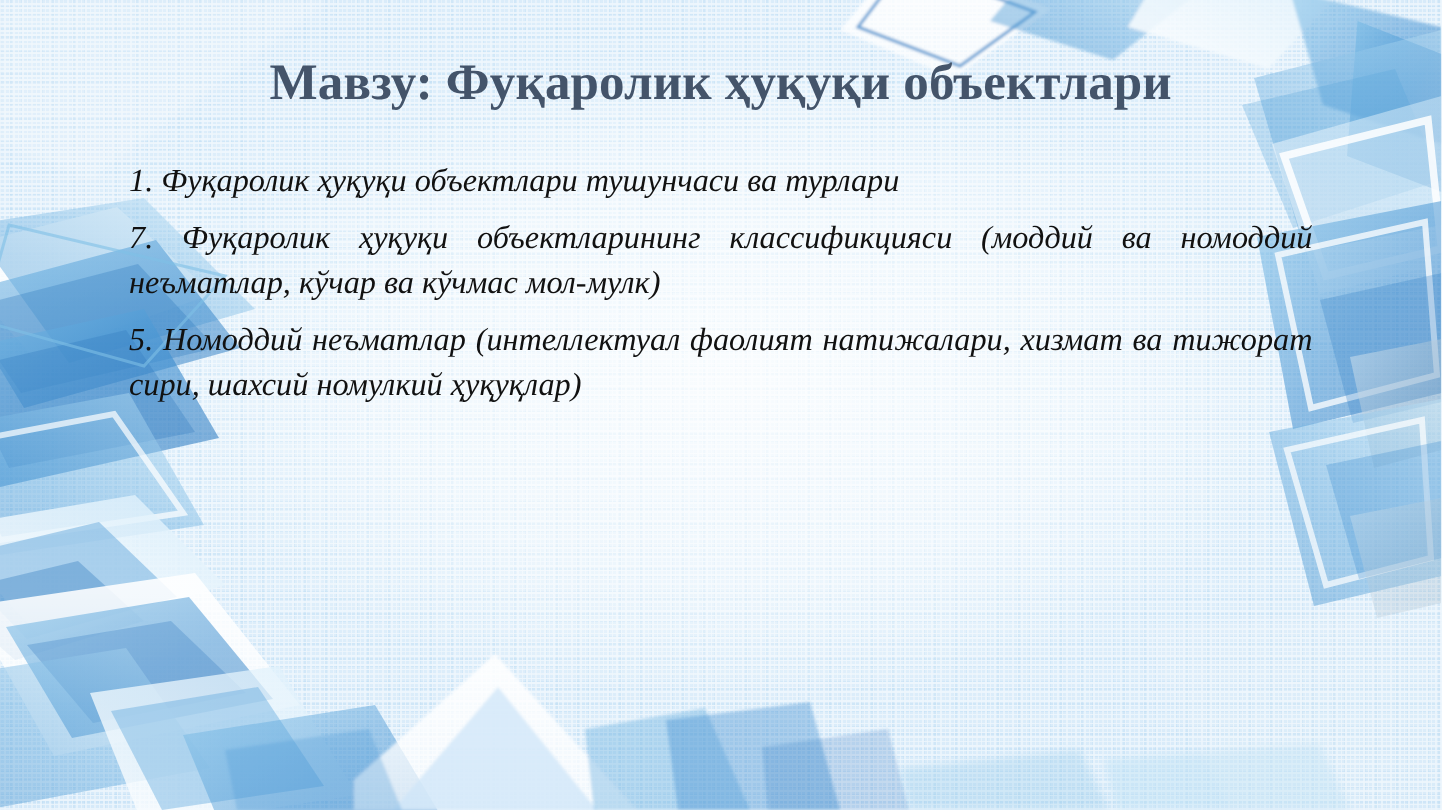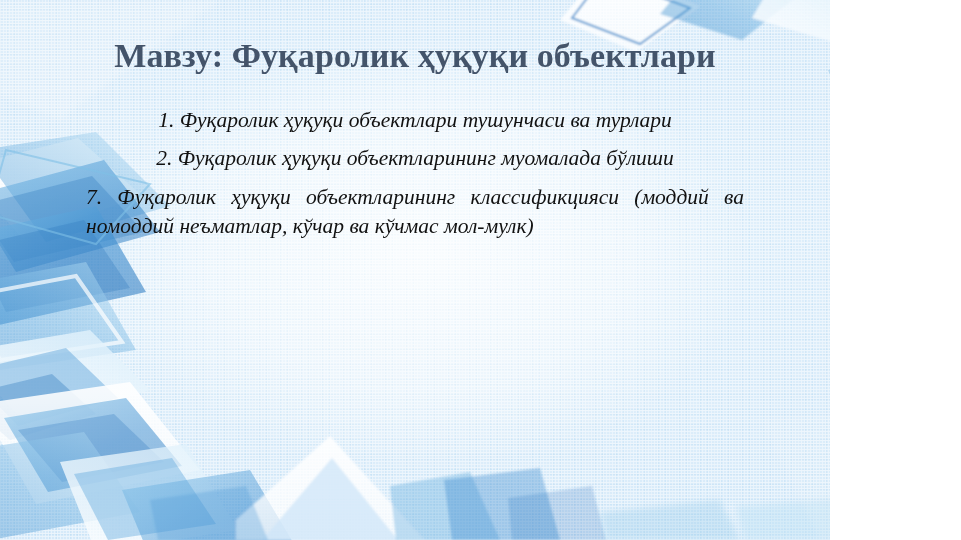--- a/index.html
+++ b/index.html
@@ -3,21 +3,21 @@
 <meta charset="utf-8">
 <title>Slide</title>
 <style>
   html, body {
     margin: 0;
     padding: 0;
     background: #ffffff;
   }
   #slide {
     position: relative;
-    width: 830px;
+    width: 961px;
     height: 540px;
     overflow: hidden;
     background-color: #dceefb;
     font-family: "Liberation Serif", "DejaVu Serif", serif;
   }
 
   
   .bg-base {
     position: absolute;
     inset: 0;
@@ -97,21 +97,21 @@
     margin: 0 0 9px 0;
     color: #111111;
     font-style: italic;
     font-size: 21.5px;
     line-height: 1.37;
     text-align: justify;
     text-justify: inter-word;
   }
   .body-para:last-child { margin-bottom: 0; }
   
-  .body-para.noj { text-align: center; }
+  .body-para.noj { text-align: left; }
 </style>
 </head>
 <body>
 
 <div id="slide">
 
   <div class="bg-base"></div>
   <div class="bg-weave"></div>
   <div class="bg-bloom"></div>
 
@@ -223,18 +223,18 @@
       </g>
     </svg>
   </div>
 
   <div class="content">
 
     <div class="slide-title">Мавзу: Фуқаролик ҳуқуқи объектлари</div>
 
     <div class="body-block">
       <p class="body-para noj">1. Фуқаролик ҳуқуқи объектлари тушунчаси ва турлари</p>
-      <p class="body-para noj">2. Фуқаролик ҳуқуқи объектларининг муомалада бўлиши</p>
       <p class="body-para">7. Фуқаролик ҳуқуқи объектларининг классификцияси (моддий ва номоддий неъматлар, кўчар ва кўчмас мол-мулк)</p>
+      <p class="body-para">5. Номоддий неъматлар (интеллектуал фаолият натижалари, хизмат ва тижорат сири, шахсий номулкий ҳуқуқлар)</p>
     </div>
 
   </div>
 </div>
 
 </body></html>

